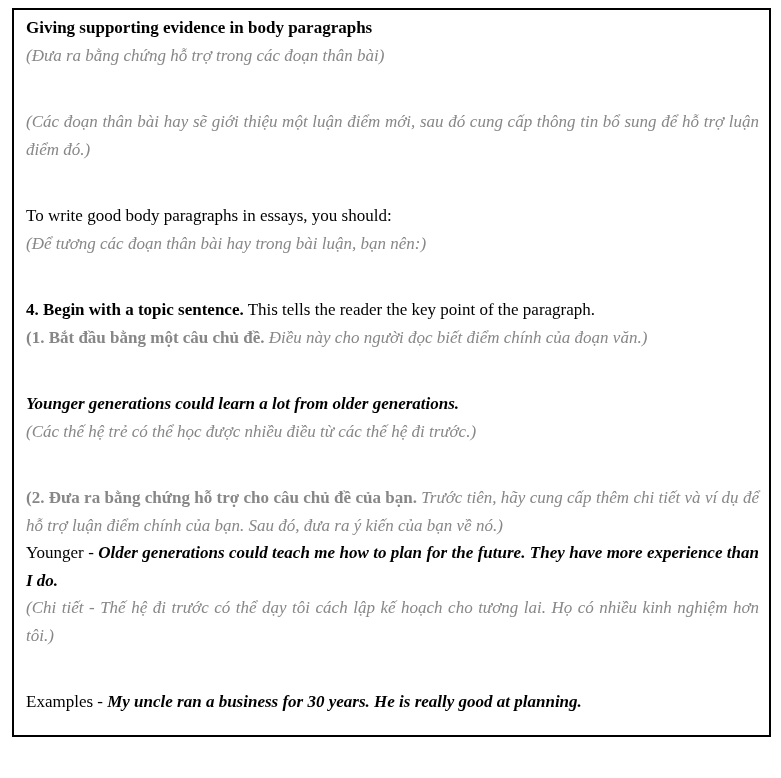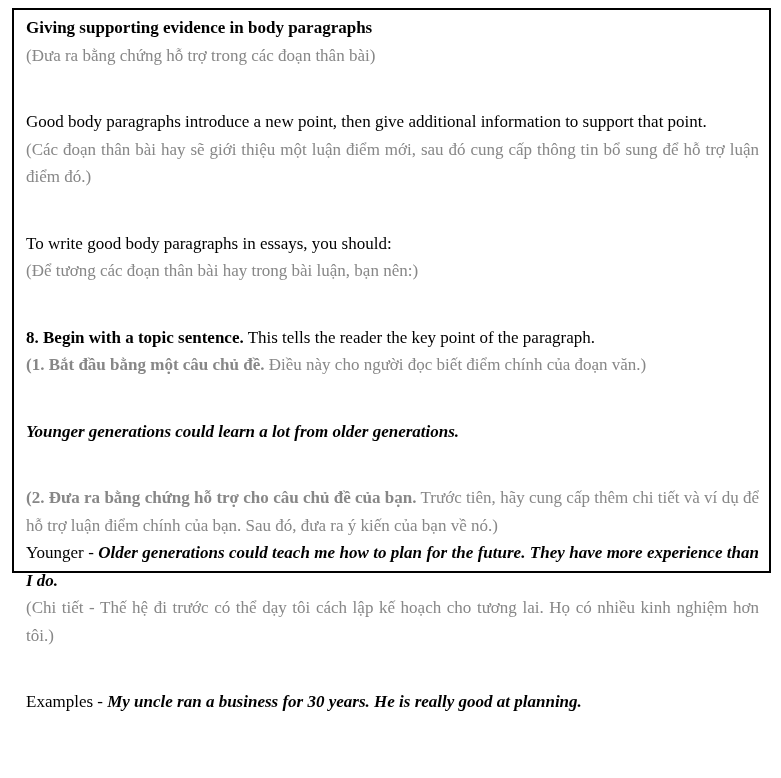--- a/index.html
+++ b/index.html
@@ -16,58 +16,58 @@
     height: 778px;
     font-family: "Liberation Serif", "DejaVu Serif", serif;
     font-size: 17px;
     color: #000000;
   }
   .doc-box {
     position: absolute;
     left: 12px;
     top: 8px;
     width: 759px;
-    height: 565px;
+    height: 729px;
     box-sizing: border-box;
     border: 2px solid #000000;
     padding: 4px 10px 0 12px;
     background: #ffffff;
   }
   .para {
     margin: 0;
     line-height: 27.5px;
     text-align: justify;
   }
   .spacer {
     height: 39px;
   }
   .run.regular { font-style: normal; font-weight: normal; }
   .run.bold { font-weight: bold; }
   .run.italic { font-style: italic; font-weight: bold; }
-  .run.muted-italic { color: var(--muted, #878787); }
+  .run.muted-italic { font-style: italic; color: var(--muted, #878787); }
   .run.muted-bold-italic { font-weight: bold; color: var(--muted, #878787); }
 </style>
 </head>
 <body style="background: rgb(255, 255, 255);">
 
 <div class="page" style="color: rgb(0, 0, 0);">
   <div class="doc-box" style="border-color: rgb(0, 0, 0);">
       <p class="para"><span class="run bold">Giving supporting evidence in body paragraphs</span></p>
       <p class="para"><span class="run muted-italic">(Đưa ra bằng chứng hỗ trợ trong các đoạn thân bài)</span></p>
       <div class="spacer"></div>
-      <p class="para"><span class="run regular">Good body paragraphs introduce a new point, then give additional information to support that point.</span></p>
       <p class="para"><span class="run muted-italic">(Các đoạn thân bài hay sẽ giới thiệu một luận điểm mới, sau đó cung cấp thông tin bổ sung để hỗ trợ luận điểm đó.)</span></p>
       <div class="spacer"></div>
       <p class="para"><span class="run regular">To write good body paragraphs in essays, you should:</span></p>
       <p class="para"><span class="run muted-italic">(Để tương các đoạn thân bài hay trong bài luận, bạn nên:)</span></p>
       <div class="spacer"></div>
-      <p class="para"><span class="run bold">8. Begin with a topic sentence.</span><span class="run regular"> This tells the reader the key point of the paragraph.</span></p>
+      <p class="para"><span class="run bold">4. Begin with a topic sentence.</span><span class="run regular"> This tells the reader the key point of the paragraph.</span></p>
       <p class="para"><span class="run muted-bold-italic">(1. Bắt đầu bằng một câu chủ đề.</span><span class="run muted-italic"> Điều này cho người đọc biết điểm chính của đoạn văn.)</span></p>
       <div class="spacer"></div>
       <p class="para"><span class="run italic">Younger generations could learn a lot from older generations.</span></p>
+      <p class="para"><span class="run muted-italic">(Các thế hệ trẻ có thể học được nhiều điều từ các thế hệ đi trước.)</span></p>
       <div class="spacer"></div>
       <p class="para"><span class="run muted-bold-italic">(2. Đưa ra bằng chứng hỗ trợ cho câu chủ đề của bạn.</span><span class="run muted-italic"> Trước tiên, hãy cung cấp thêm chi tiết và ví dụ để hỗ trợ luận điểm chính của bạn. Sau đó, đưa ra ý kiến của bạn về nó.)</span></p>
       <p class="para"><span class="run regular">Younger - </span><span class="run italic">Older generations could teach me how to plan for the future. They have more experience than I do.</span></p>
       <p class="para"><span class="run muted-italic">(Chi tiết - Thế hệ đi trước có thể dạy tôi cách lập kế hoạch cho tương lai. Họ có nhiều kinh nghiệm hơn tôi.)</span></p>
       <div class="spacer"></div>
       <p class="para"><span class="run regular">Examples - </span><span class="run italic">My uncle ran a business for 30 years. He is really good at planning.</span></p>
     </div>
 </div>
 
 </body></html>

